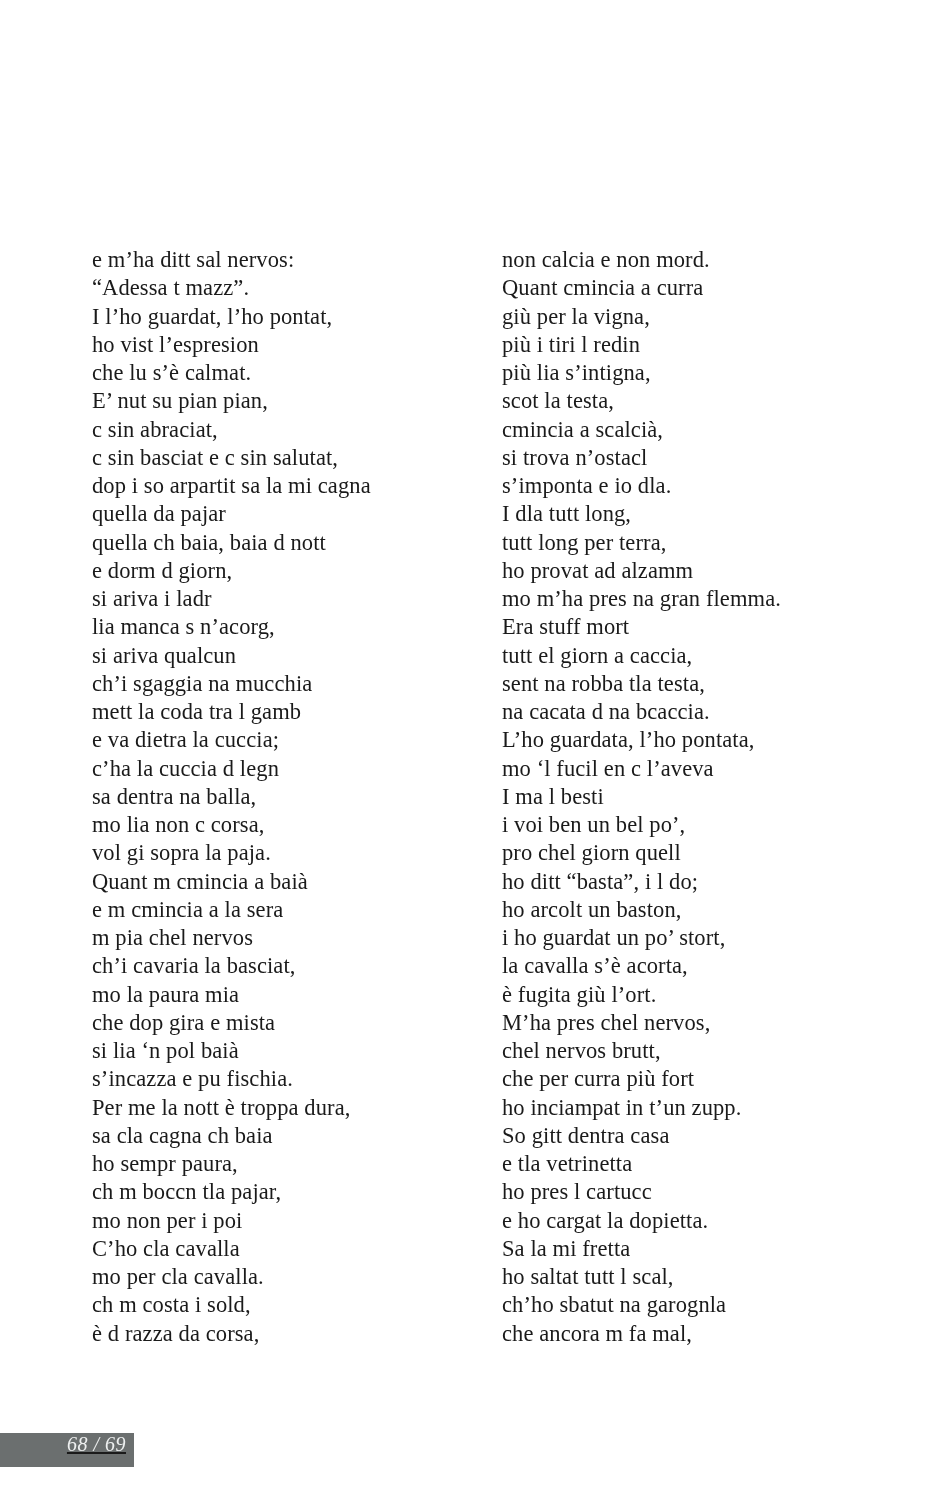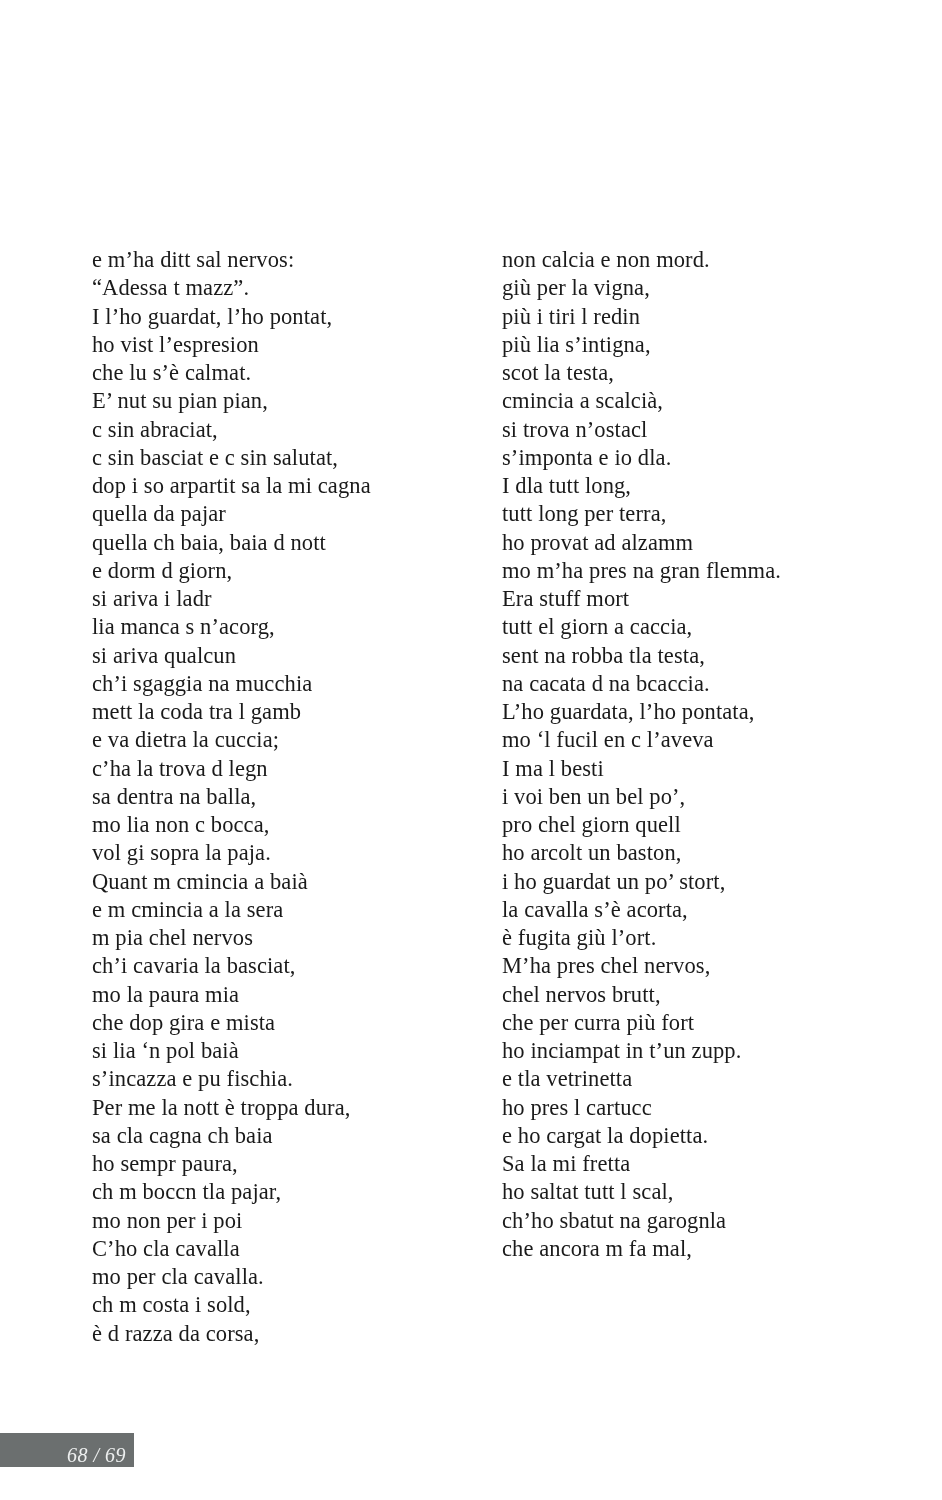--- a/index.html
+++ b/index.html
@@ -38,22 +38,23 @@
     .page-badge {
       position: absolute;
       left: 0;
       top: 1433px;
       width: 134px;
       height: 34px;
       background: #6b6f6f;
       box-sizing: border-box;
       padding-right: 8px;
       display: flex;
-      align-items: flex-end;
+      align-items: flex-start;
       justify-content: flex-end;
+      text-decoration: underline;
     }
     .page-badge span {
       color: #eef0f0;
       font-family: "Liberation Serif", "DejaVu Serif", serif;
       font-style: italic;
       font-size: 20px;
       letter-spacing: 0.5px;
     }
   </style>
 </head>
@@ -72,23 +73,23 @@
       <li class="line">dop i so arpartit sa la mi cagna</li>
       <li class="line">quella da pajar</li>
       <li class="line">quella ch baia, baia d nott</li>
       <li class="line">e dorm d giorn,</li>
       <li class="line">si ariva i ladr</li>
       <li class="line">lia manca s n’acorg,</li>
       <li class="line">si ariva qualcun</li>
       <li class="line">ch’i sgaggia na mucchia</li>
       <li class="line">mett la coda tra l gamb</li>
       <li class="line">e va dietra la cuccia;</li>
-      <li class="line">c’ha la trova d legn</li>
+      <li class="line">c’ha la cuccia d legn</li>
       <li class="line">sa dentra na balla,</li>
-      <li class="line">mo lia non c bocca,</li>
+      <li class="line">mo lia non c corsa,</li>
       <li class="line">vol gi sopra la paja.</li>
       <li class="line">Quant m cmincia a baià</li>
       <li class="line">e m cmincia a la sera</li>
       <li class="line">m pia chel nervos</li>
       <li class="line">ch’i cavaria la basciat,</li>
       <li class="line">mo la paura mia</li>
       <li class="line">che dop gira e mista</li>
       <li class="line">si lia ‘n pol baià</li>
       <li class="line">s’incazza e pu fischia.</li>
       <li class="line">Per me la nott è troppa dura,</li>
@@ -96,48 +97,51 @@
       <li class="line">ho sempr paura,</li>
       <li class="line">ch m boccn tla pajar,</li>
       <li class="line">mo non per i poi</li>
       <li class="line">C’ho cla cavalla</li>
       <li class="line">mo per cla cavalla.</li>
       <li class="line">ch m costa i sold,</li>
       <li class="line">è d razza da corsa,</li>
     </ul>
   <ul class="column right">
       <li class="line">non calcia e non mord.</li>
+      <li class="line">Quant cmincia a curra</li>
       <li class="line">giù per la vigna,</li>
       <li class="line">più i tiri l redin</li>
       <li class="line">più lia s’intigna,</li>
       <li class="line">scot la testa,</li>
       <li class="line">cmincia a scalcià,</li>
       <li class="line">si trova n’ostacl</li>
       <li class="line">s’imponta e io dla.</li>
       <li class="line">I dla tutt long,</li>
       <li class="line">tutt long per terra,</li>
       <li class="line">ho provat ad alzamm</li>
       <li class="line">mo m’ha pres na gran flemma.</li>
       <li class="line">Era stuff mort</li>
       <li class="line">tutt el giorn a caccia,</li>
       <li class="line">sent na robba tla testa,</li>
       <li class="line">na cacata d na bcaccia.</li>
       <li class="line">L’ho guardata, l’ho pontata,</li>
       <li class="line">mo ‘l fucil en c l’aveva</li>
       <li class="line">I ma l besti</li>
       <li class="line">i voi ben un bel po’,</li>
       <li class="line">pro chel giorn quell</li>
+      <li class="line">ho ditt “basta”, i l do;</li>
       <li class="line">ho arcolt un baston,</li>
       <li class="line">i ho guardat un po’ stort,</li>
       <li class="line">la cavalla s’è acorta,</li>
       <li class="line">è fugita giù l’ort.</li>
       <li class="line">M’ha pres chel nervos,</li>
       <li class="line">chel nervos brutt,</li>
       <li class="line">che per curra più fort</li>
       <li class="line">ho inciampat in t’un zupp.</li>
+      <li class="line">So gitt dentra casa</li>
       <li class="line">e tla vetrinetta</li>
       <li class="line">ho pres l cartucc</li>
       <li class="line">e ho cargat la dopietta.</li>
       <li class="line">Sa la mi fretta</li>
       <li class="line">ho saltat tutt l scal,</li>
       <li class="line">ch’ho sbatut na garognla</li>
       <li class="line">che ancora m fa mal,</li>
     </ul>
 
   <div class="page-badge">

